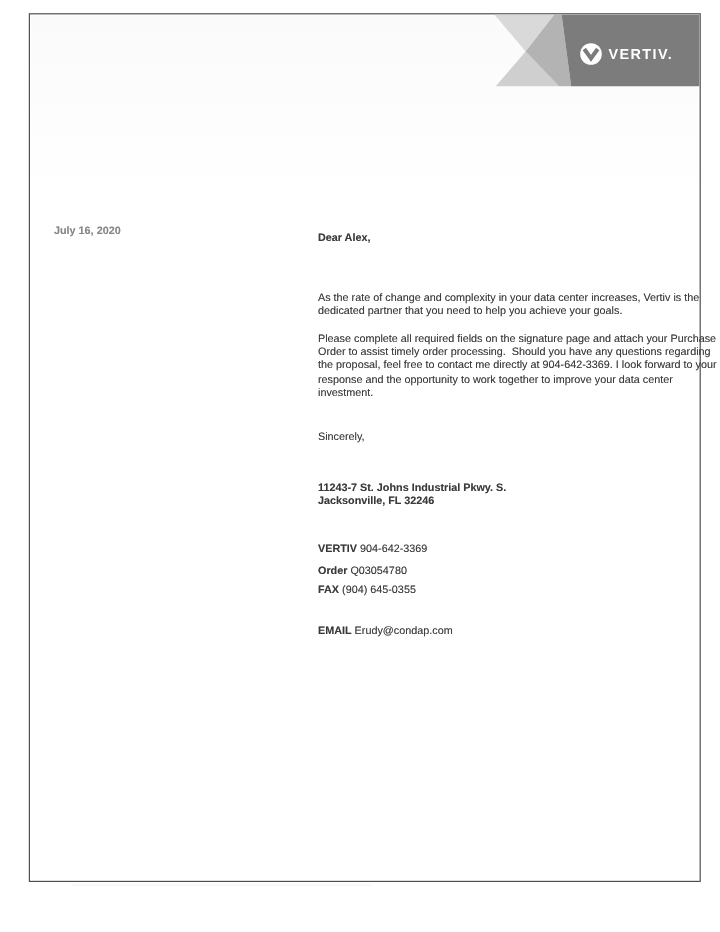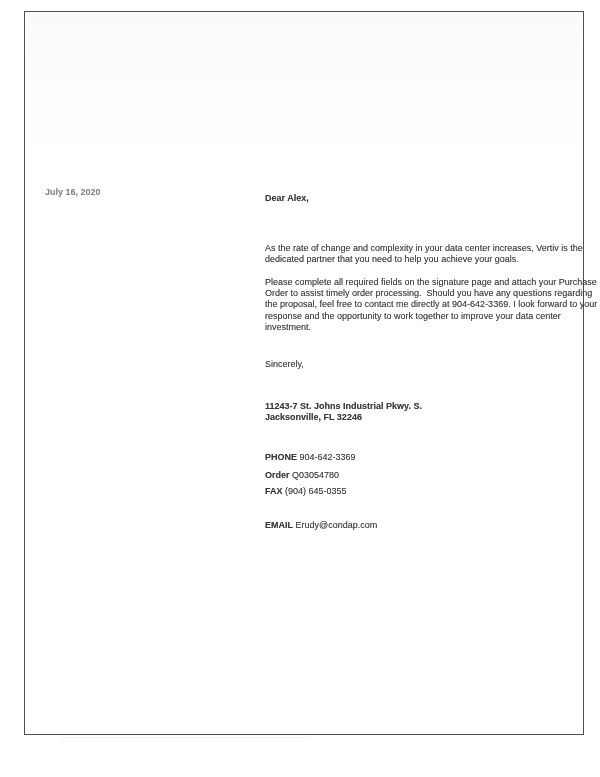--- a/index.html
+++ b/index.html
@@ -47,20 +47,34 @@
   .lbl{font-weight:700;}
 </style>
 </head>
 <body>
 
 <div class="page">
   <div class="page-border">
 
     <div class="scan-shade"></div>
 
+    <div class="banner">
+      <svg width="185" height="60" viewBox="0 0 185 60">
+        <polygon points="14,0 64,0 40,31" fill="#d9d9d9"></polygon>
+        <polygon points="15,60 68,60 40,31" fill="#cfcfcf"></polygon>
+        <polygon points="40,31 64,0 70,0 78,60 68,60" fill="#b3b3b3"></polygon>
+        <polygon points="70,0 185,0 185,60 78,60" fill="#7c7c7c"></polygon>
+        <g transform="translate(94.5,33)">
+          <circle cx="0" cy="0" r="9" fill="#ffffff"></circle>
+          <path d="M -5.6 -4.2 L 0 3.6 L 5.6 -4.2" stroke="#7c7c7c" stroke-width="3.4" fill="none"></path>
+          <path d="M -1.6 3.2 L 0 6.2 L 1.6 3.2 Z" fill="#7c7c7c"></path>
+        </g>
+        <text x="109" y="37" font-size="12" font-weight="bold" fill="#ffffff" letter-spacing="1.2">VERTIV.</text>
+      </svg>
+    </div>
 
     <div class="txt left-col date">July 16, 2020</div>
 
 
     <div class="txt right-col salutation">Dear Alex,</div>
 
 
     <div class="txt right-col para2">As the rate of change and complexity in your data center increases, Vertiv is the
 dedicated partner that you need to help you achieve your goals.</div>
 
@@ -70,21 +84,21 @@
 response and the opportunity to work together to improve your data center
 investment.</div>
 
     <div class="txt right-col closing">Sincerely,</div>
 
 
     <div class="txt right-col sender-addr">11243-7 St. Johns Industrial Pkwy. S.
 Jacksonville, FL 32246</div>
 
     <div class="txt right-col contact">
-      <div class="row"><span class="lbl">PHONE</span> <span>904-642-3369</span></div>
+      <div class="row"><span class="lbl">VERTIV</span> <span>904-642-3369</span></div>
       <div class="row"><span class="lbl">FAX</span> <span>(904) 645-0355</span></div>
       <div class="row"><span class="lbl">EMAIL</span> <span>Erudy@condap.com</span></div>
     </div>
 
     <div class="txt right-col order"><span class="lbl">Order</span> <span>Q03054780</span></div>
 
   </div>
 
   <div class="scan-mark"></div>
 </div>

